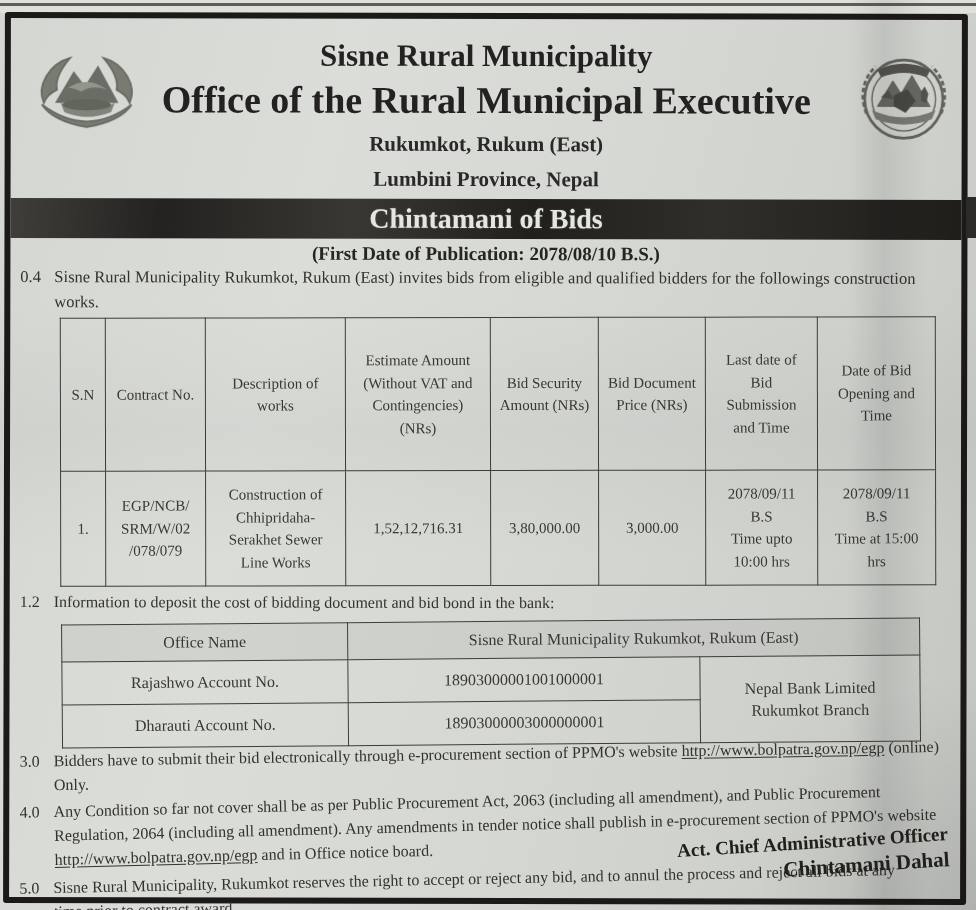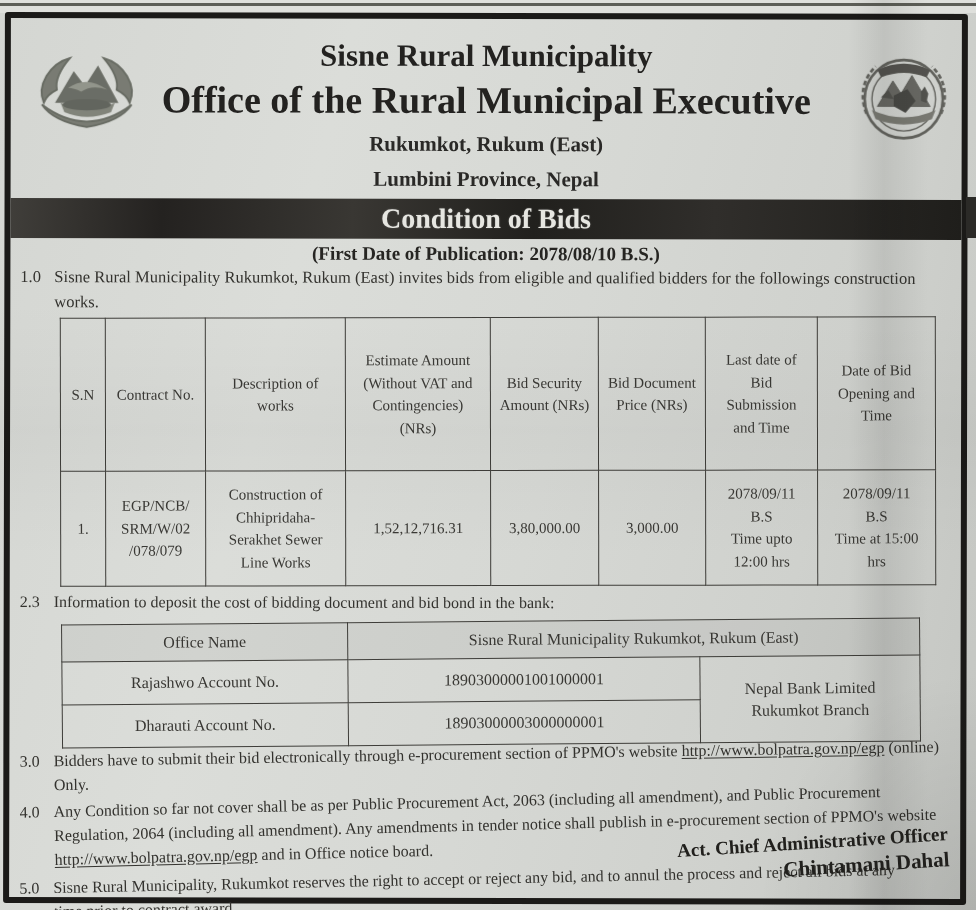--- a/index.html
+++ b/index.html
@@ -127,27 +127,27 @@
           <path d="M20 70 Q55 86 90 70 L86 80 Q55 92 24 80Z" fill="#6b6b63"></path>
         </svg>
       </div>
       <div class="muni-name">Sisne Rural Municipality</div>
       <div class="office-name">Office of the Rural Municipal Executive</div>
       <div class="addr">Rukumkot, Rukum (East)</div>
       <div class="addr">Lumbini Province, Nepal</div>
     </div>
 
     <div class="banner">
-      <span>Condition of Bids</span>
+      <span>Chintamani of Bids</span>
     </div>
 
     <div class="pub">(First Date of Publication: 2078/08/10 B.S.)</div>
 
     <div class="sec s1">
-      <span class="num">1.0</span>
+      <span class="num">0.4</span>
       <span class="txt">Sisne Rural Municipality Rukumkot, Rukum (East) invites bids from eligible and qualified bidders for the followings construction works.</span>
     </div>
 
     <table class="bids">
       <colgroup>
         <col style="width:45px">
           <col style="width:100px">
           <col style="width:140px">
           <col style="width:145px">
         <col style="width:108px">
@@ -176,34 +176,34 @@
             <div>/078/079</div>
           </td>
           <td>Construction of Chhipridaha-Serakhet Sewer Line Works</td>
           <td>1,52,12,716.31</td>
           <td>3,80,000.00</td>
           <td>3,000.00</td>
           <td>
             <div>2078/09/11</div>
             <div>B.S</div>
             <div>Time upto</div>
-            <div>12:00 hrs</div>
+            <div>10:00 hrs</div>
           </td>
           <td>
             <div>2078/09/11</div>
             <div>B.S</div>
             <div>Time at 15:00</div>
             <div>hrs</div>
           </td>
         </tr>
       </tbody>
     </table>
 
     <div class="sec s2">
-      <span class="num">2.3</span>
+      <span class="num">1.2</span>
       <span class="txt">Information to deposit the cost of bidding document and bid bond in the bank:</span>
     </div>
 
     <table class="bank">
       <colgroup>
         <col style="width:286px">
           <col style="width:352px">
           <col style="width:220px">
       </colgroup>
       <tbody>

